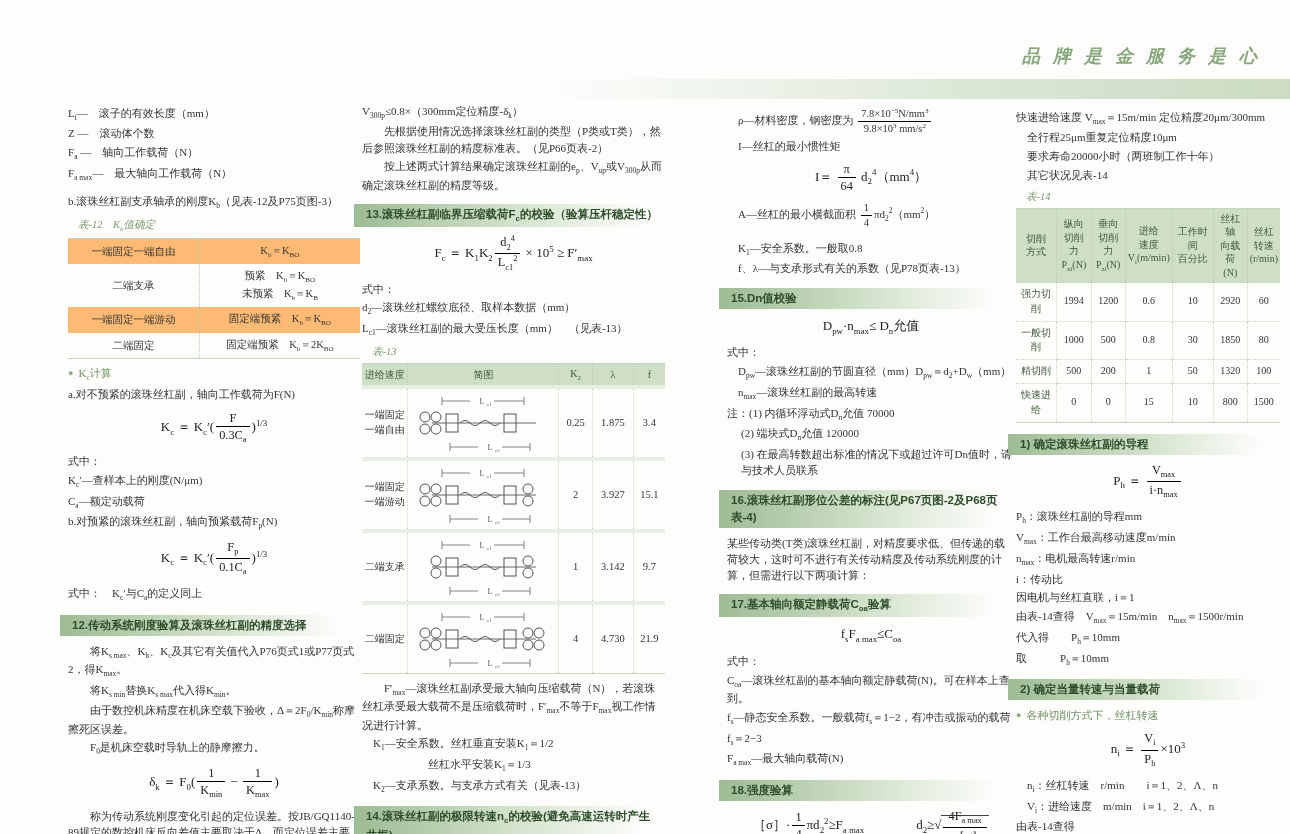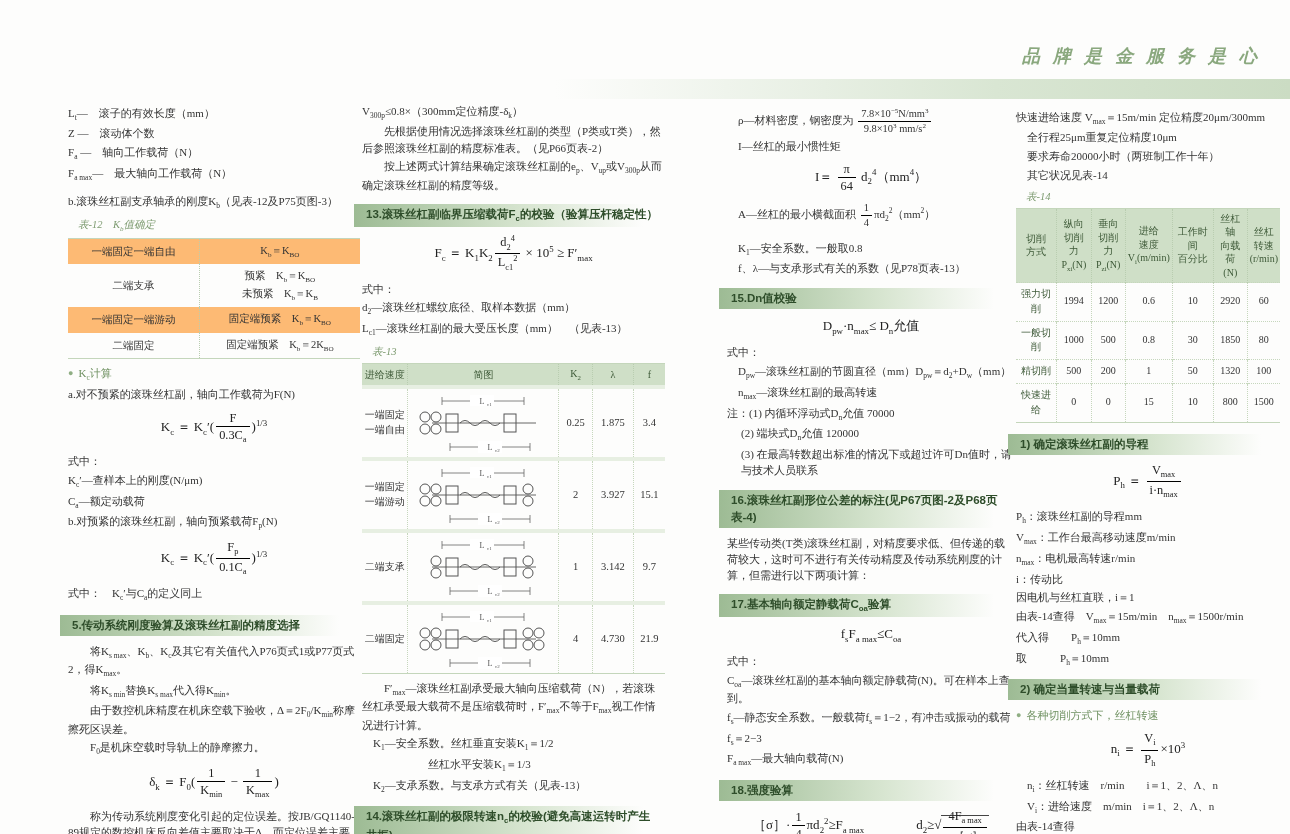--- a/index.html
+++ b/index.html
@@ -81,21 +81,21 @@
         </table>
         <div class="bullet"><span class="dot">●</span><span>K<sub>c</sub>计算</span></div>
         <div class="para">a.对不预紧的滚珠丝杠副，轴向工作载荷为F(N)</div>
         <div class="formula">K<sub>c</sub> ＝ K<sub>c</sub>′(<span class="fr"><span class="nu">F</span><span class="de">0.3C<sub>a</sub></span></span>)<sup>1/3</sup></div>
         <div class="para">式中：</div>
         <div class="para">K<sub>c</sub>′—查样本上的刚度(N/μm)</div>
         <div class="para">C<sub>a</sub>—额定动载荷</div>
         <div class="para">b.对预紧的滚珠丝杠副，轴向预紧载荷F<sub>p</sub>(N)</div>
         <div class="formula">K<sub>c</sub> ＝ K<sub>c</sub>′(<span class="fr"><span class="nu">F<sub>p</sub></span><span class="de">0.1C<sub>a</sub></span></span>)<sup>1/3</sup></div>
         <div class="para">式中：　K<sub>c</sub>′与C<sub>a</sub>的定义同上</div>
-        <div class="sec-h">5.传动系统刚度验算及滚珠丝杠副的精度选择</div>
+        <div class="sec-h">12.传动系统刚度验算及滚珠丝杠副的精度选择</div>
         <div class="para ind">将K<sub>s max</sub>、K<sub>b</sub>、K<sub>c</sub>及其它有关值代入P76页式1或P77页式2，得K<sub>max</sub>。</div>
         <div class="para ind">将K<sub>s min</sub>替换K<sub>s max</sub>代入得K<sub>min</sub>。</div>
         <div class="para ind">由于数控机床精度在机床空载下验收，Δ＝2F<sub>0</sub>/K<sub>min</sub>称摩擦死区误差。</div>
         <div class="para ind">F<sub>0</sub>是机床空载时导轨上的静摩擦力。</div>
         <div class="formula">δ<sub>k</sub> ＝ F<sub>0</sub>(<span class="fr"><span class="nu">1</span><span class="de">K<sub>min</sub></span></span> − <span class="fr"><span class="nu">1</span><span class="de">K<sub>max</sub></span></span>)</div>
         <div class="para ind">称为传动系统刚度变化引起的定位误差。按JB/GQ1140-89规定的数控机床反向差值主要取决于Δ，而定位误差主要取决于滚珠丝杠副的精度。其次是δ。</div>
       </div>
       <div class="col" style="left: 362px; top: 100px; width: 303px;">
         <div class="para">V<sub>300p</sub>≤0.8×（300mm定位精度-δ<sub>k</sub>）</div>
         <div class="para ind">先根据使用情况选择滚珠丝杠副的类型（P类或T类），然后参照滚珠丝杠副的精度标准表。（见P66页表-2）</div>

